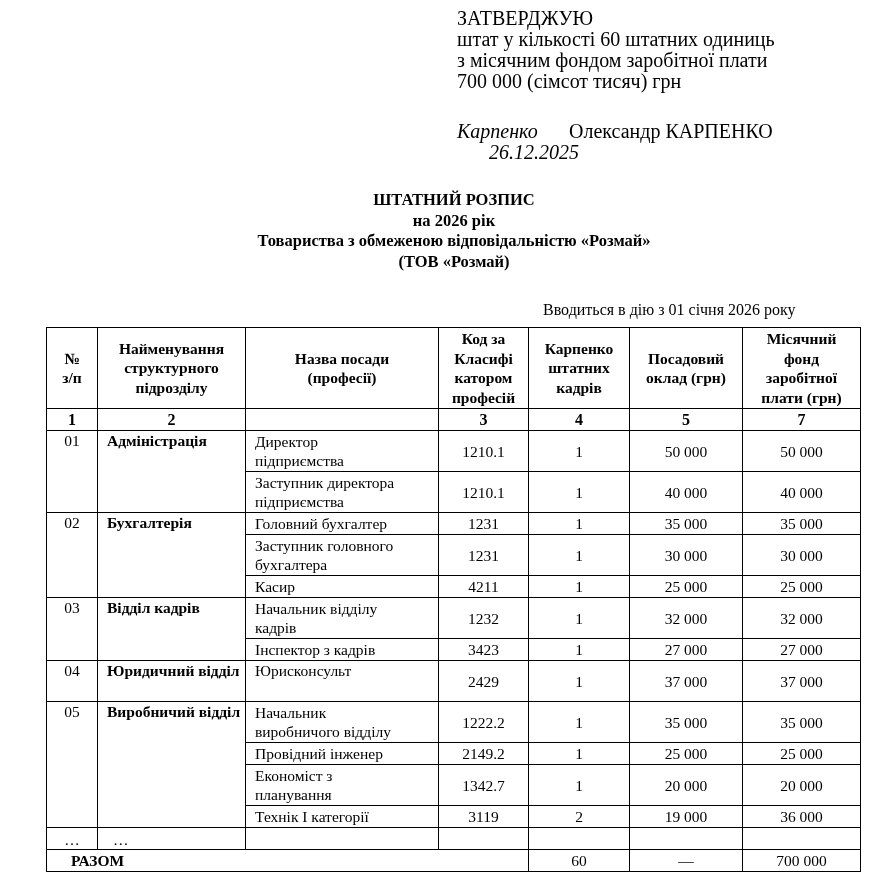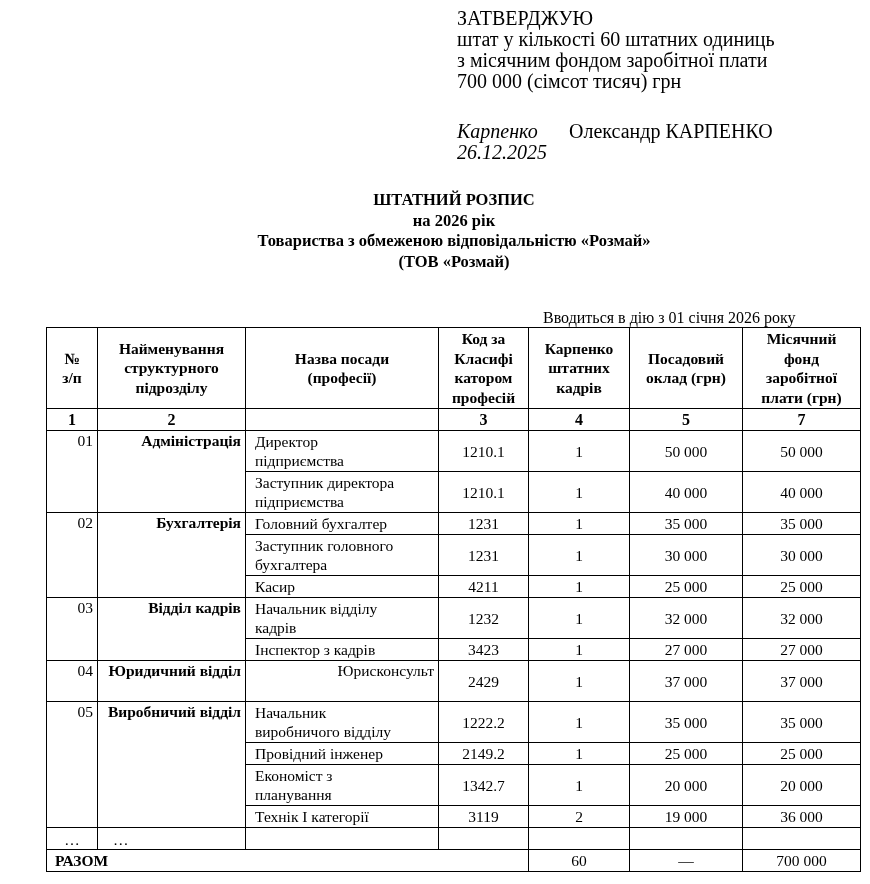--- a/index.html
+++ b/index.html
@@ -5,53 +5,53 @@
   html, body { margin: 0; padding: 0; background: #ffffff; }
   body {
     width: 870px; height: 884px; position: relative; overflow: hidden;
     font-family: "Liberation Serif", "DejaVu Serif", serif;
     color: #000; font-size: 16px;
   }
   .approve {
     position: absolute; left: 457px; top: 8px; line-height: 21px; font-size: 20px;
   }
   .approve .gap { height: 9px; }
-  .approve .it { font-style: italic; }
+  .approve .it { font-style: italic; margin-left: 32px; }
   .sign-row { white-space: nowrap; }
   .sign-row .sig { font-style: italic; display: inline-block; width: 112px; margin-top: 20px; }
 
   .title-block {
     position: absolute; left: 0; top: 190px; width: 908px; text-align: center;
     font-weight: bold; font-size: 16.5px; line-height: 20.5px;
   }
   .effective {
-    position: absolute; left: 543px; top: 301px; font-size: 16px; white-space: nowrap; margin-top: 8px;
+    position: absolute; left: 543px; top: 301px; font-size: 16px; white-space: nowrap;
   }
 
   table.staff {
     position: absolute; left: 46px; top: 327px;
     border-collapse: collapse; table-layout: fixed; width: 814px;
     font-size: 15.5px;
   }
   table.staff td, table.staff th {
     border: 1px solid #000; padding: 0 4px; vertical-align: middle;
     line-height: 19px; overflow: hidden;
   }
   table.staff th { font-weight: bold; text-align: center; line-height: 19.5px; }
   tr.hdr { height: 81px; }
   tr.nums { height: 22px; }
   tr.nums th { line-height: 18px; font-size: 16px; }
   .c { text-align: center; }
-  .top { vertical-align: top !important; text-align: right; }
+  .top { vertical-align: top !important; }
   .dept { font-weight: bold; padding-left: 9px !important; }
   .pos { padding-left: 9px !important; }
   .r2 { height: 41px; }
   .r1 { height: 22px; }
   .total td { font-weight: normal; }
-  .total .lbl { font-weight: bold; padding-left: 8px; }
+  .total .lbl { font-weight: bold; padding-left: 24px; }
   .ell { padding-left: 15px !important; }
   .dots { line-height: 18px; vertical-align: bottom !important; }
 </style>
 </head>
 <body>
 
 <div class="approve">
   <div>ЗАТВЕРДЖУЮ</div>
   <div>штат у кількості 60 штатних одиниць</div>
   <div>з місячним фондом заробітної плати</div>

